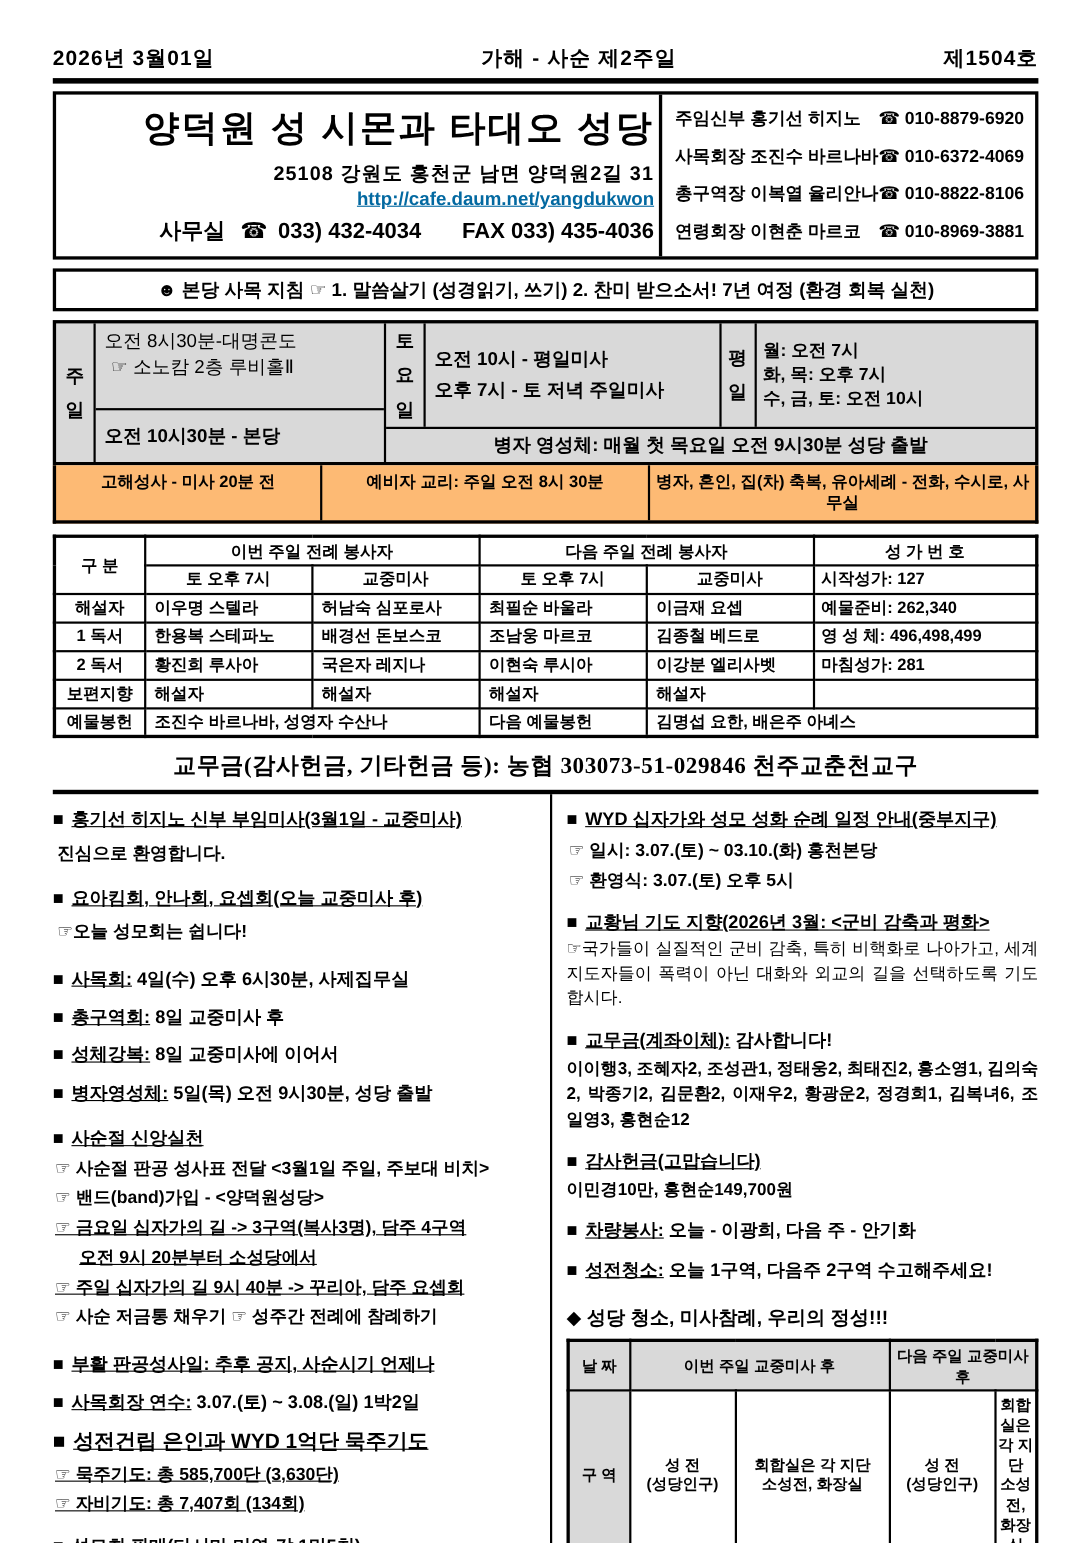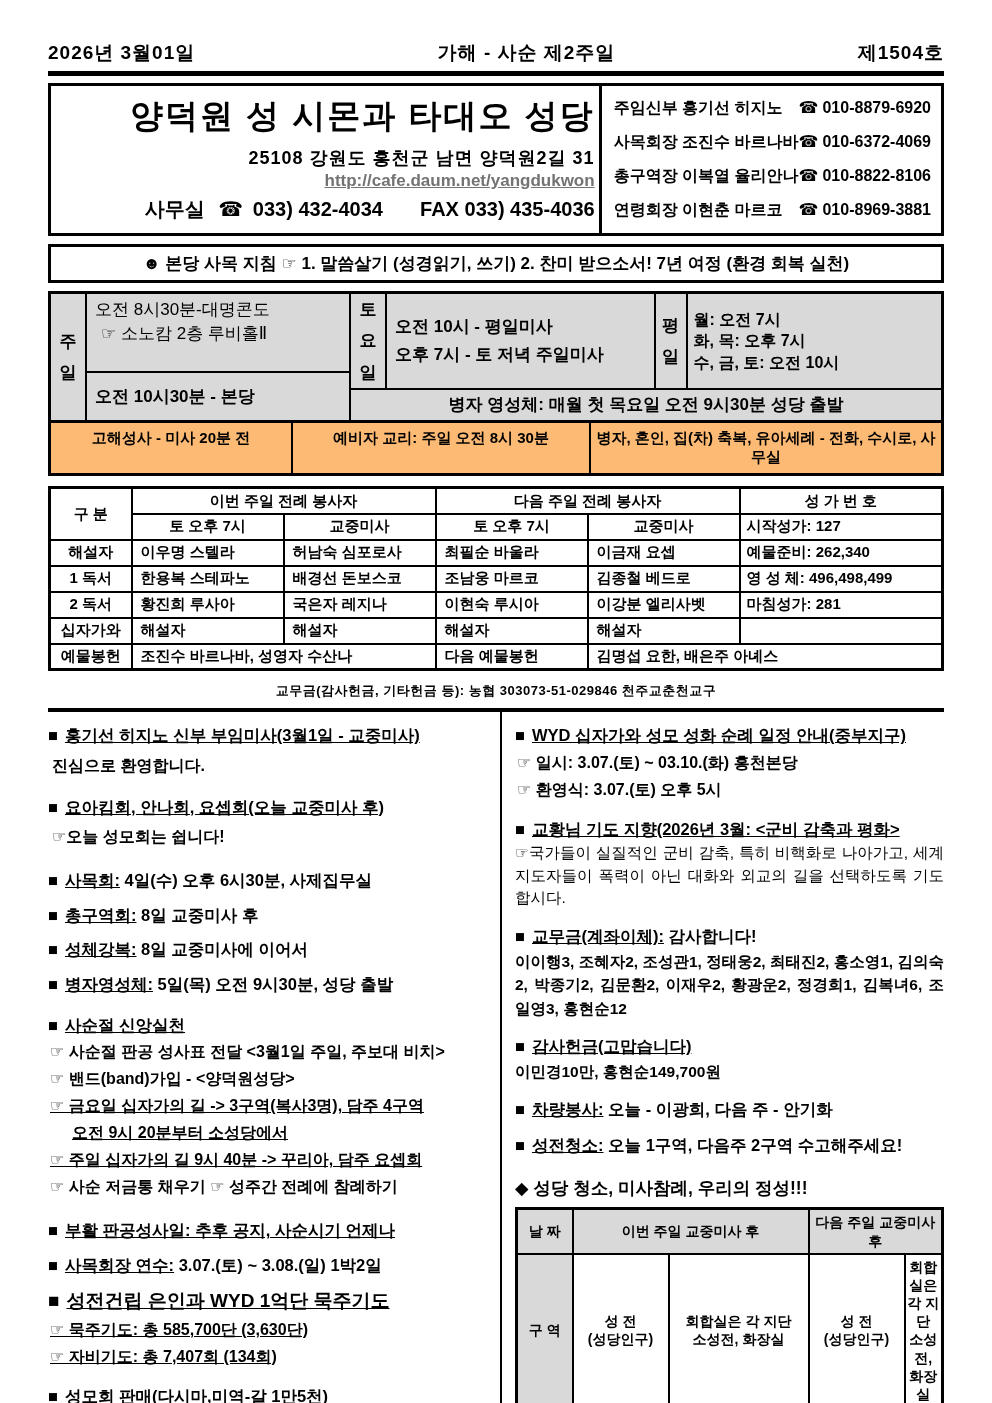--- a/index.html
+++ b/index.html
@@ -15,21 +15,21 @@
   .masthead { display:flex; justify-content:space-between; align-items:flex-end;
               font-weight:bold; font-size:19px; letter-spacing:1px; }
   .rule-thick { height:5px; background:#000; margin-top:5px; }
   .rule-thin4 { height:4px; background:#000; }
 
   
   .header-box { display:flex; border:3px solid #000; margin-top:7px; }
   .hb-left { width:552px; text-align:right; padding:8px 4px 10px; border-right:3px solid #000; }
   .church-title { font-size:33px; font-weight:bold; letter-spacing:2px; white-space:nowrap; }
   .church-address { font-size:18px; font-weight:bold; margin-top:7px; letter-spacing:1px; }
-  .church-url { font-size:17px; font-weight:bold; color:#737373; text-decoration:underline;
+  .church-url { font-size:17px; font-weight:bold; color:#0369a1; text-decoration:underline;
                 display:inline-block; margin-top:1px; }
   .office-line { font-size:20px; font-weight:bold; margin-top:5px; white-space:nowrap; }
   .office-line .gap { display:inline-block; width:26px; }
   .hb-right { flex:1; padding:12px 10px 12px 12px; display:flex; flex-direction:column;
               justify-content:space-between; }
   .contact-row { display:flex; align-items:baseline; font-size:16px; font-weight:bold; white-space:nowrap; }
   .contact-who { flex:1; }
   .contact-num { }
   .phone-ic { margin-right:4px; }
 
@@ -67,21 +67,21 @@
 
   
   table { border-collapse:collapse; }
   .servers { width:100%; margin-top:10px; border:3px solid #000; table-layout:fixed; }
   .servers td { border:2px solid #000; font-size:15px; font-weight:bold; padding:2px 4px;
                 height:26px; text-align:center; overflow:hidden; white-space:nowrap; }
   .servers td.name { text-align:left; padding-left:8px; }
   .servers td.song { text-align:left; padding-left:6px; }
 
   
-  .account-line { text-align:center; font-weight:bold; font-size:13px; margin:11px 0 8px; letter-spacing:0.5px; }
+  .account-line { text-align:center; font-weight:bold; font-size:21px; margin:11px 0 8px; letter-spacing:0.5px;font-family:Liberation Serif, serif; }
 
   
   .columns { display:flex; margin-top:0; }
   .col-left { width:452px; padding-right:10px; padding-top:6px; }
   .col-right { flex:1; border-left:2px solid #000; padding-left:13px; padding-top:6px; }
 
   .item { margin-top:13px; font-weight:bold; font-size:16.5px; line-height:1.3; white-space:nowrap; }
   .item.first { margin-top:7px; }
   .item.wrap { white-space:normal; }
   .bullet { margin-right:7px; }
@@ -230,21 +230,21 @@
     </tr>
     <tr>
       <td>2 독서</td>
       <td class="name">황진희 루사아</td>
       <td class="name">국은자 레지나</td>
       <td class="name">이현숙 루시아</td>
       <td class="name">이강분 엘리사벳</td>
       <td class="song">마침성가: 281</td>
     </tr>
     <tr>
-      <td>십자가와</td>
+      <td>보편지향</td>
       <td class="name">해설자</td>
       <td class="name">해설자</td>
       <td class="name">해설자</td>
       <td class="name">해설자</td>
       <td class="song"></td>
     </tr>
     <tr>
       <td>예물봉헌</td>
       <td class="name" colspan="2">조진수 바르나바, 성영자 수산나</td>
       <td class="name">다음 예물봉헌</td>

